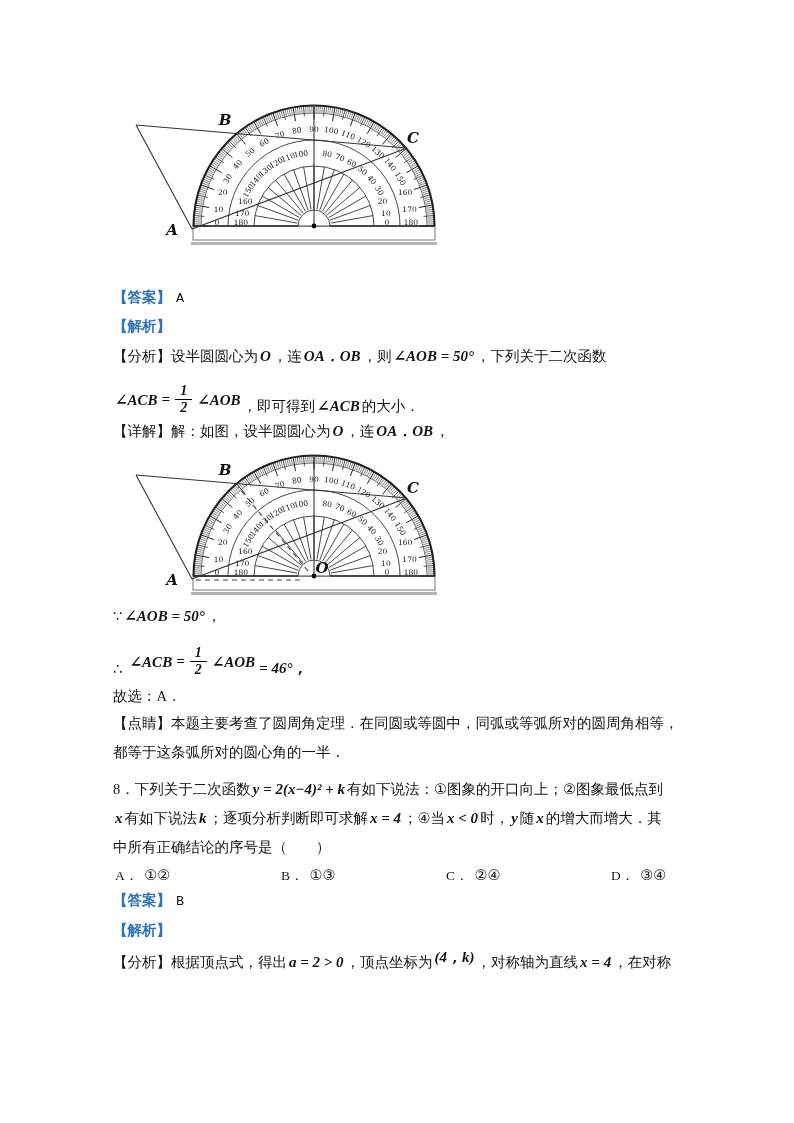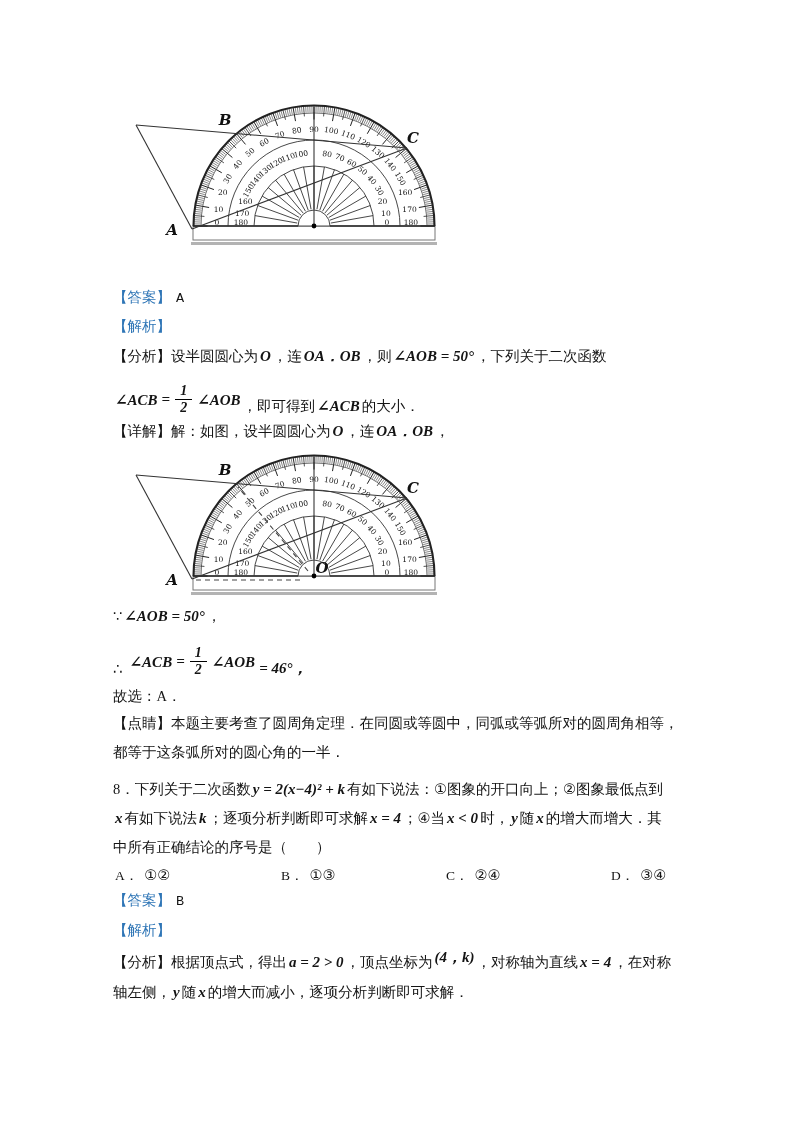--- a/index.html
+++ b/index.html
@@ -3,21 +3,21 @@
 <meta charset="utf-8">
 <style>
   html,body{margin:0;padding:0;background:#fff;}
   .page{position:relative;width:794px;height:1123px;background:#ffffff;overflow:hidden;
         font-family:"Liberation Serif","DejaVu Sans",serif;color:#141414;}
   .abs{position:absolute;}
   .line{position:absolute;left:113px;white-space:nowrap;font-size:14.5px;line-height:20px;}
   .m{font-family:"Liberation Serif","DejaVu Serif",serif;font-style:italic;font-weight:bold;
      font-size:15px;padding:0 2px;}
   .raised{position:relative;top:-5px;font-style:italic;}
-  .tag{font-weight:normal;}
+  .tag{font-weight:bold;}
   .ansletter{font-family:"Liberation Mono","DejaVu Sans Mono",monospace;font-size:13.5px;margin-left:5px;}
   .optrow{position:absolute;left:113px;width:620px;height:24px;}
   .opt{position:absolute;top:0;white-space:nowrap;}
   .optletter{font-size:13.5px;font-family:"Liberation Serif",serif;}
   .optval-big{font-size:17px;font-weight:bold;margin-left:9px;}
   .optval{font-size:14.5px;margin-left:6px;}
   .fline{position:absolute;left:113px;display:flex;align-items:flex-end;white-space:nowrap;
          font-size:14.5px;}
   .fgroup{display:inline-flex;align-items:center;}
   .frac{display:inline-block;text-align:center;vertical-align:middle;line-height:1.05;
@@ -603,15 +603,14 @@
   </div>
 
   <div class="line" style="top:890px">
     <span class="tag blue" style="color: rgb(46, 117, 182);">【答案】</span><span class="ansletter">B</span>
   </div>
   <div class="line" style="top:920px">
     <span class="tag blue" style="color: rgb(46, 117, 182);">【解析】</span>
   </div>
 
   <div class="line" style="top:952px"><span class="">【分析】根据顶点式，得出</span><span class="m">a = 2 &gt; 0</span><span class="">，顶点坐标为</span><span class="m raised">(4，k)</span><span class="">，对称轴为直线</span><span class="m">x = 4</span><span class="">，在对称</span></div>
-  <div class="line" style="top:982px"><span class="">轴左侧，</span><span class="m">y</span><span class="">随</span><span class="m">x</span><span class="">的增大而减小，逐项分析判断即可求解．</span></div>
 
 </div>
 
 </body></html>

